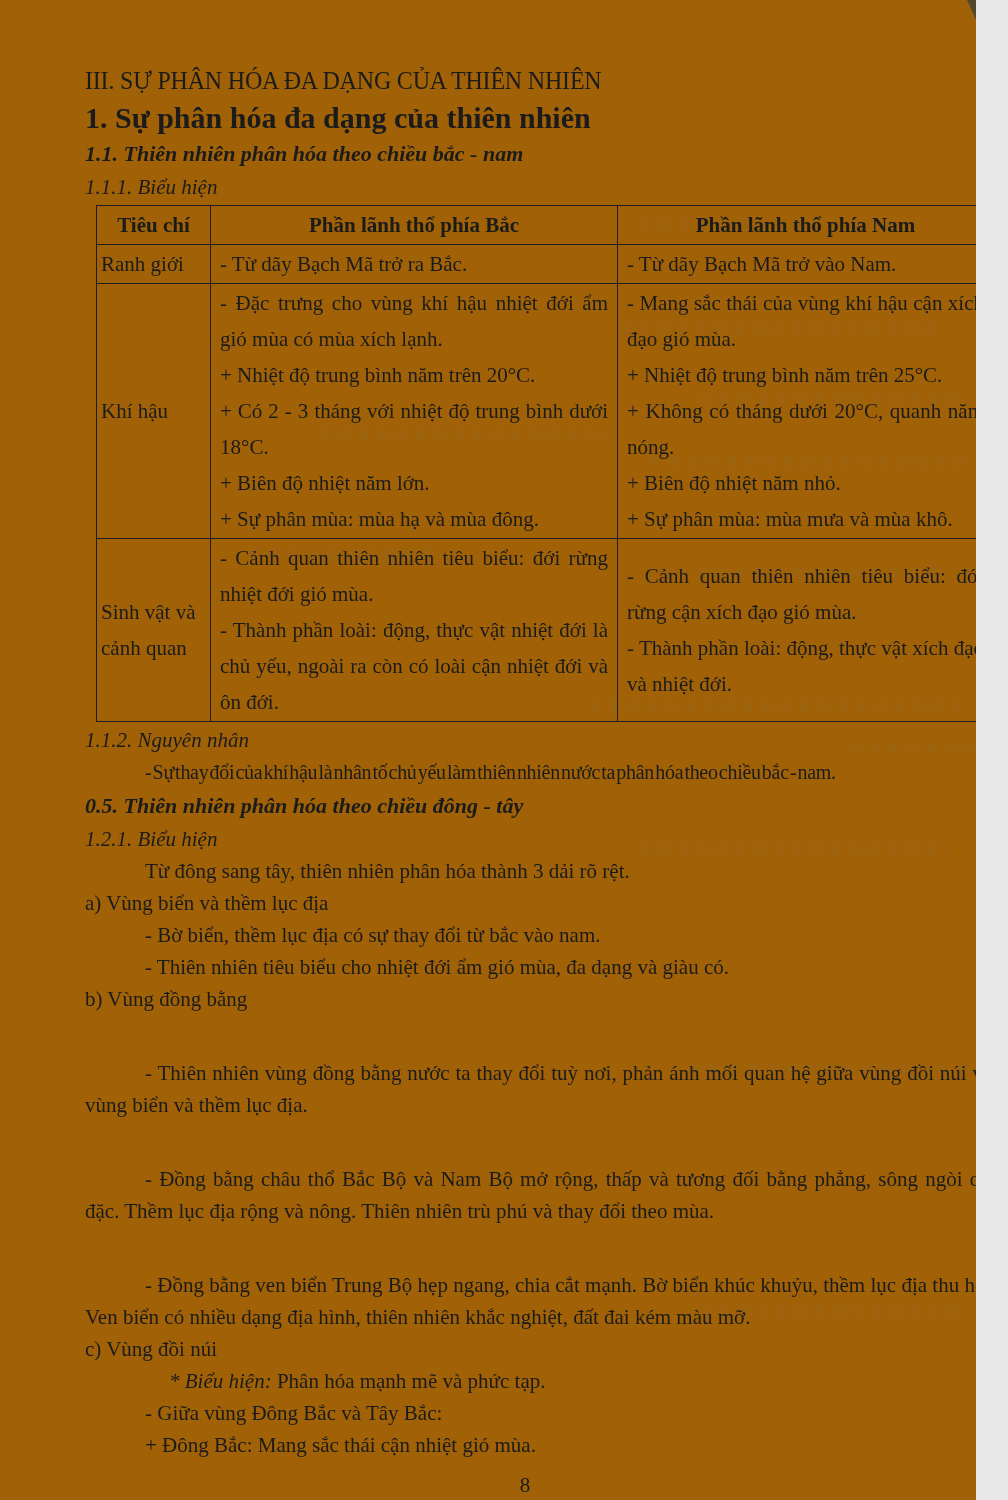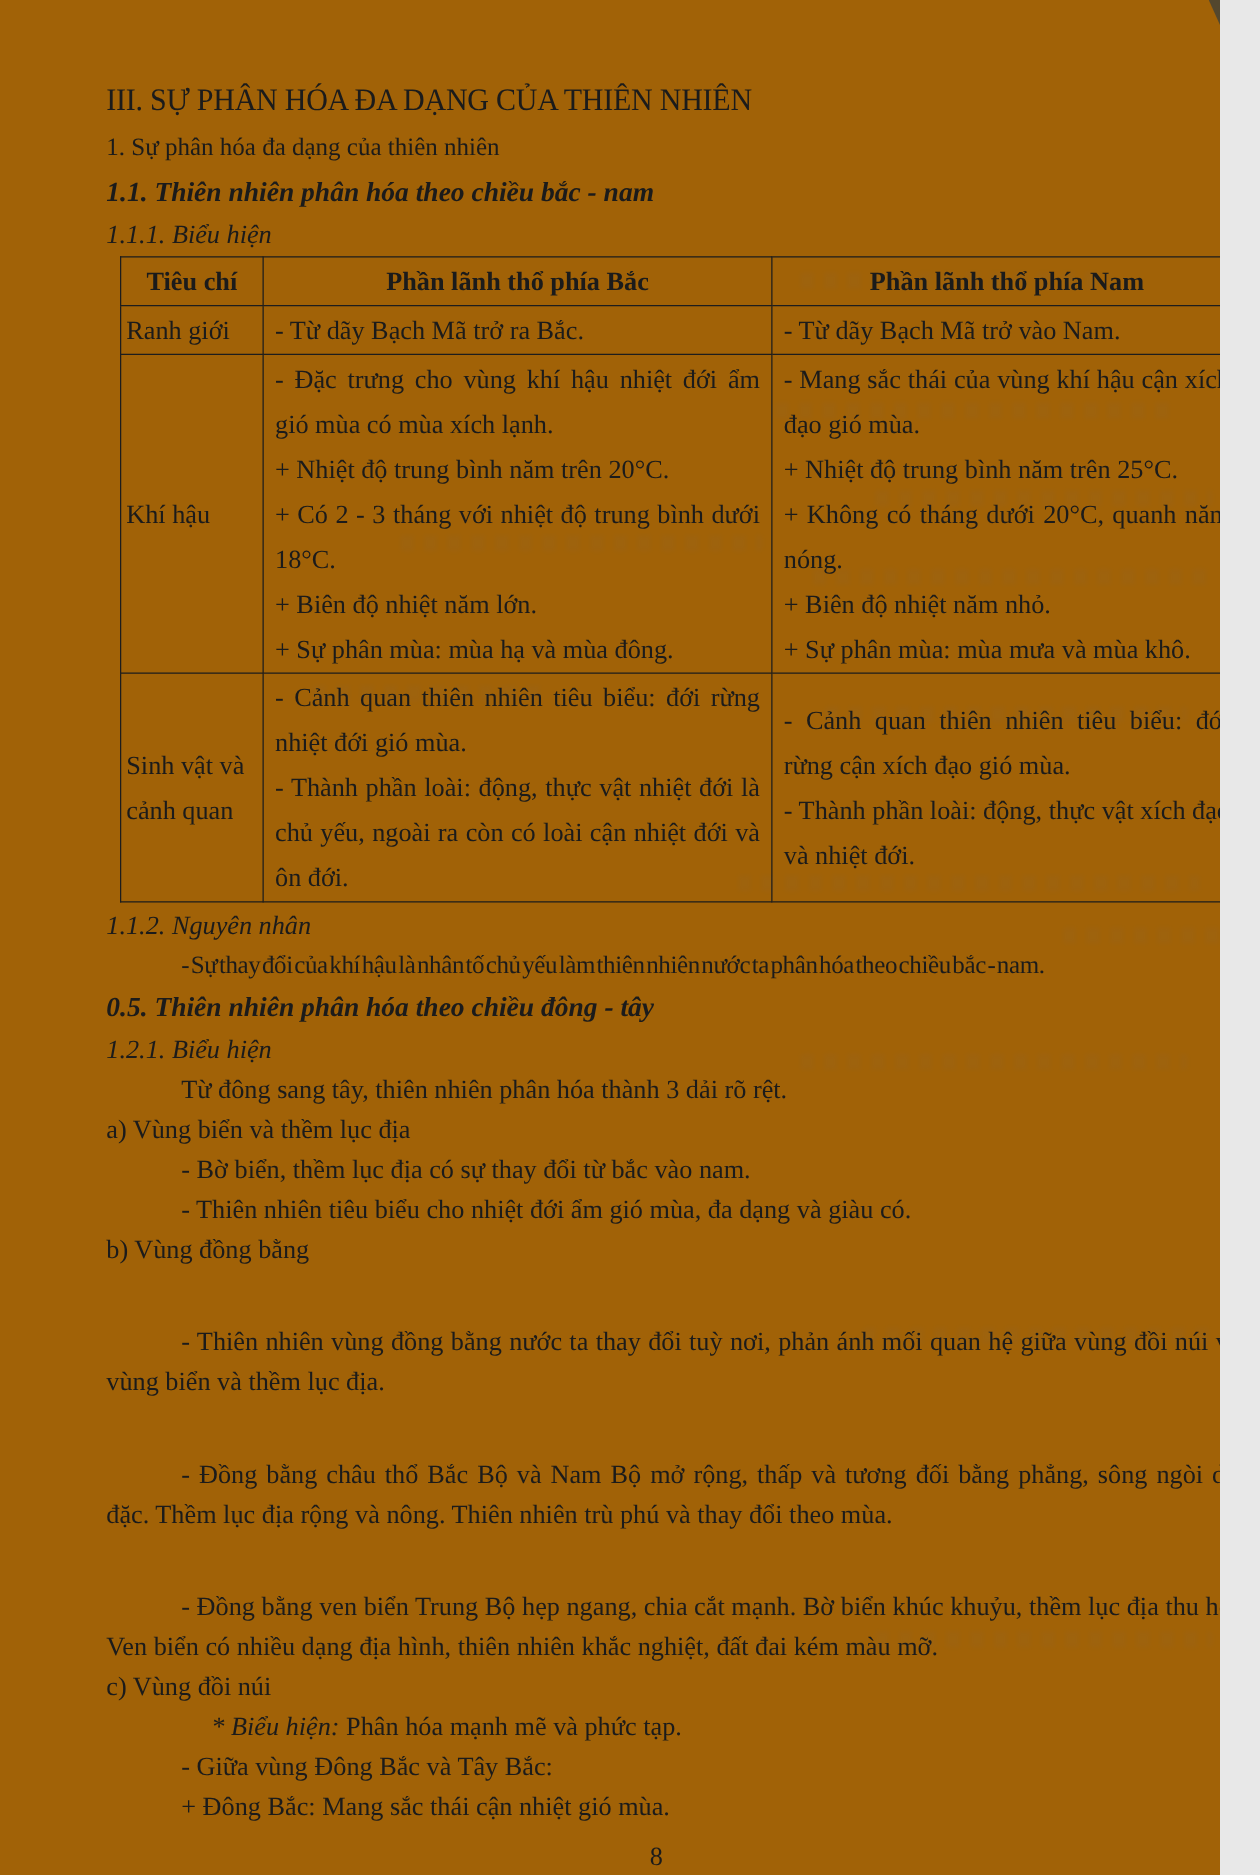--- a/index.html
+++ b/index.html
@@ -9,21 +9,21 @@
     background:#a16207;
     overflow:hidden;
     font-family:"Liberation Serif","DejaVu Serif",serif;
     color:#1b1b1b;
     box-sizing:border-box;
     padding:62px 8px 0 85px;
   }
   .content{position:relative;width:915px;}
   h1,h2,h3,h4,p{margin:0;padding:0;font-weight:normal;}
   h1{font-size:25px;line-height:38px;letter-spacing:-0.2px;transform:scaleX(0.96);transform-origin:left center;white-space:nowrap;}
-  h2{font-size:20px;line-height:36px;font-weight:normal;}
+  h2{font-size:30px;line-height:36px;font-weight:bold;}
   h3{font-size:22px;line-height:35px;font-weight:bold;font-style:italic;}
   h4{font-size:21px;line-height:32px;font-style:italic;}
   p{font-size:21px;line-height:32px;}
   .ind{text-indent:60px;}
   .just{text-align:justify;margin-top:42px;}
   .tight{white-space:nowrap;font-size:20px;letter-spacing:-0.3px;word-spacing:-3.5px;}
   .it{font-style:italic;margin-left:24px;}
   table{
     border-collapse:collapse;
     margin:2px 16px 2px 11px;

